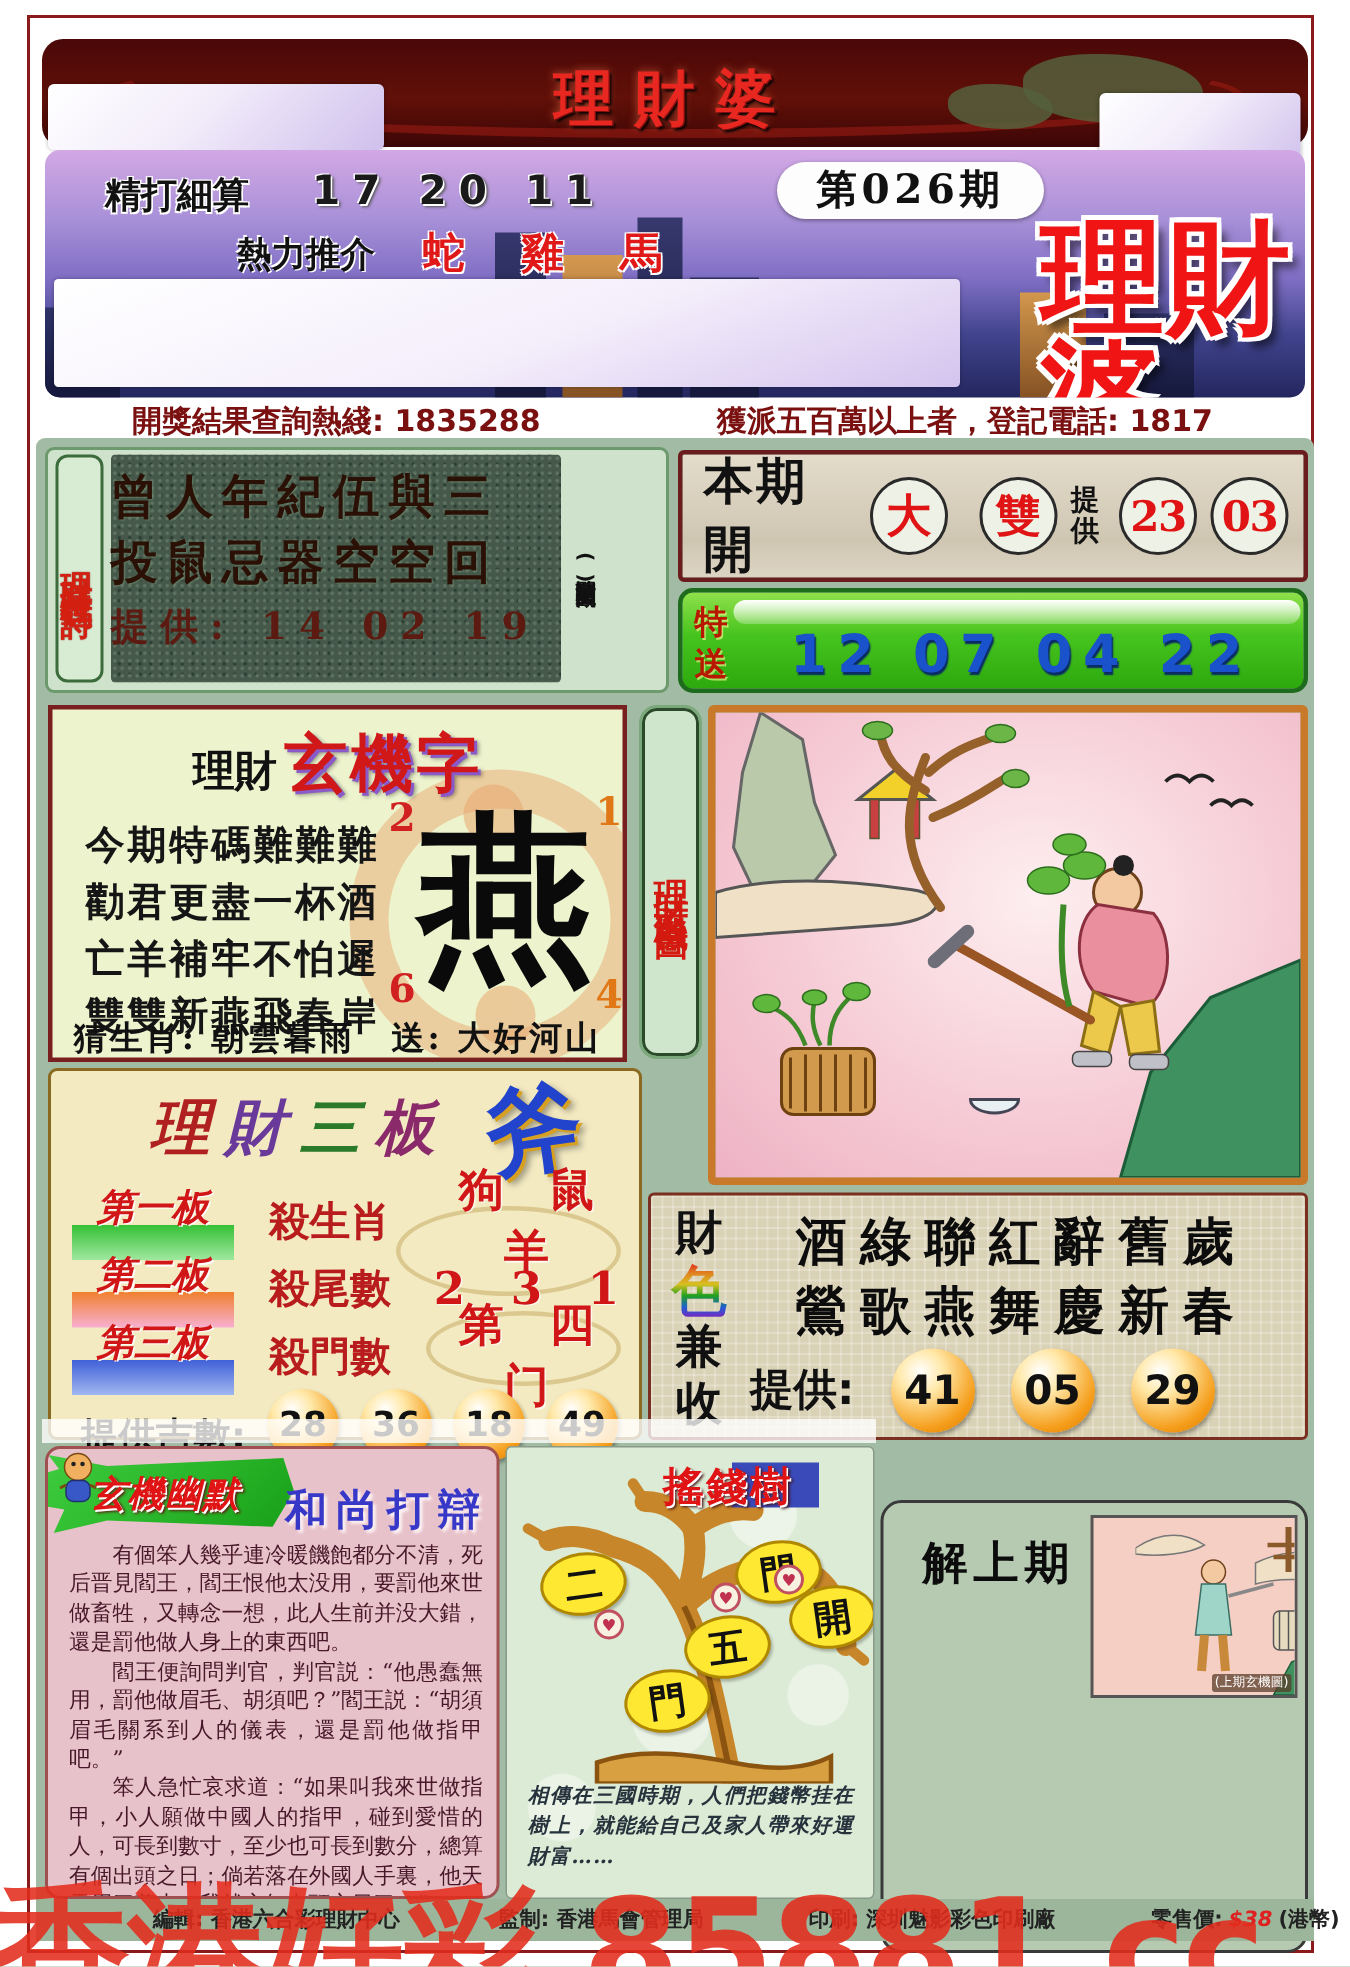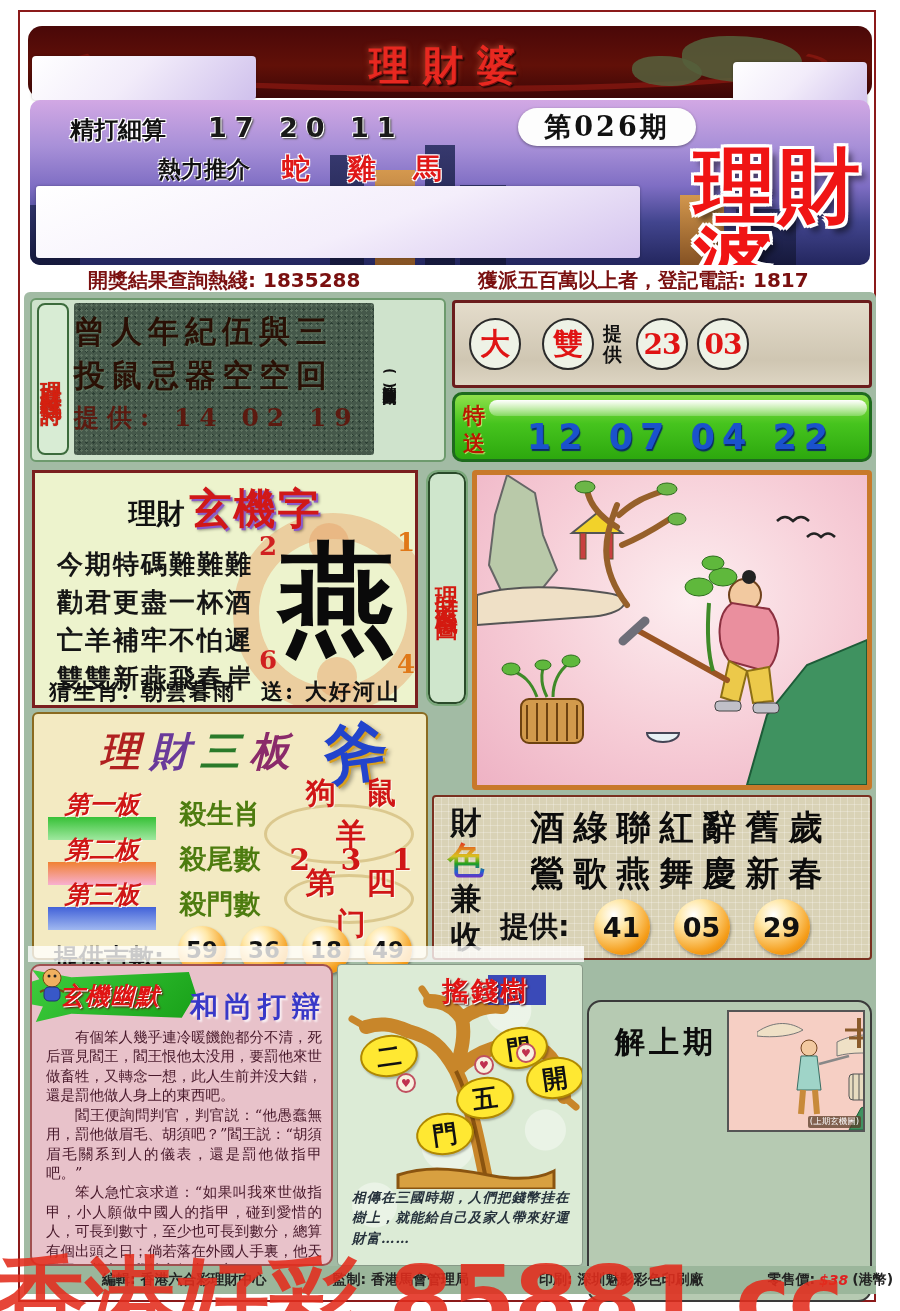--- a/index.html
+++ b/index.html
@@ -155,21 +155,21 @@
   .sanban-axe { left:290px; top:-4px; font-family:"DejaVu Serif", serif;
     font-size:64px; font-weight:900; color:#2244cc; transform:rotate(-8deg);
     text-shadow:2px 2px 0 #d8a020, 4px 4px 4px rgba(0,0,0,.35); }
   .sb-row { left:14px; width:380px; height:40px; display:flex; align-items:center; }
   .sb-badge { width:108px; font-size:25px; font-weight:900; font-style:italic;
     color:#d01616; text-align:center; padding-bottom:19px;
     text-shadow:1px 1px 0 #fff; }
   .sb-badge.g { background:linear-gradient(180deg,transparent 55%,#35c035 55%,#9fe89f 100%); }
   .sb-badge.o { background:linear-gradient(180deg,transparent 55%,#f08030 55%,#f8b0d0 100%); }
   .sb-badge.b { background:linear-gradient(180deg,transparent 55%,#4060d8 55%,#a0b8f0 100%); }
-  .sb-label { width:128px; text-align:center; font-size:27px; font-weight:900; color:#4d7c0f; }
+  .sb-label { width:128px; text-align:center; font-size:27px; font-weight:900; color:#b91c1c; }
   .sb-value { flex:1; text-align:center; font-family:"DejaVu Serif", serif;
     font-size:30px; font-weight:900; color:#d01616; letter-spacing:10px;
     text-shadow:1px 1px 0 rgba(255,255,255,.7); }
   .lucky-row { left:20px; top:212px; display:flex; align-items:flex-end; gap:14px; }
   .lucky-label { font-size:25px; font-weight:900; color:#111; }
   .ball { width:48px; height:48px; border-radius:50%;
     background:radial-gradient(circle at 35% 28%, #ffffff 0%, #ffe8a8 28%, #f59d1a 70%, #d87700 100%);
     display:flex; align-items:center; justify-content:center;
     font-size:23px; font-weight:900; color:#111; flex:none;
     box-shadow:1px 2px 3px rgba(0,0,0,.35); }
@@ -297,20 +297,21 @@
 <div class="abs poem-box"></div>
 <div class="abs poem-label">理財特碼詩</div>
 <div class="abs poem-dark">
   <div class="poem-line" style="margin-top:6px;">曾人年紀伍與三</div>
   <div class="poem-line">投鼠忌器空空回</div>
   <div class="poem-provide">提供: 14 02 19</div>
 </div>
 <div class="abs poem-note">(請刮開塗層觀閱)</div>
 
 <div class="abs benqi">
+  <span class="benqi-prefix">本期開</span>
   <span class="circle word">大</span>
   <span class="circle word" style="margin-left:12px;">雙</span>
   <span class="benqi-provide">提供</span>
   <span class="circle num">23</span>
   <span class="circle num">03</span>
 </div>
 
 <div class="abs tesong">
   <div class="abs tesong-glow"></div>
   <div class="abs tesong-label">特送</div>
@@ -392,21 +393,21 @@
     <span class="sb-label">殺尾數</span>
     <span class="sb-value">2 3 1</span>
   </div>
   <div class="abs sb-row" style="top:170px;">
     <span class="sb-badge b">第三板</span>
     <span class="sb-label">殺門數</span>
     <span class="sb-value">第 四 门</span>
   </div>
   <div class="abs lucky-row">
     <span class="lucky-label">提供吉數:</span>
-    <span class="ball">59</span>
+    <span class="ball">28</span>
     <span class="ball">36</span>
     <span class="ball">18</span>
     <span class="ball">49</span>
   </div>
 </div>
 
 <div class="abs caise">
   <div class="abs caise-col">
     <span class="ch">財</span>
     <span class="ch rainbow">色</span>

